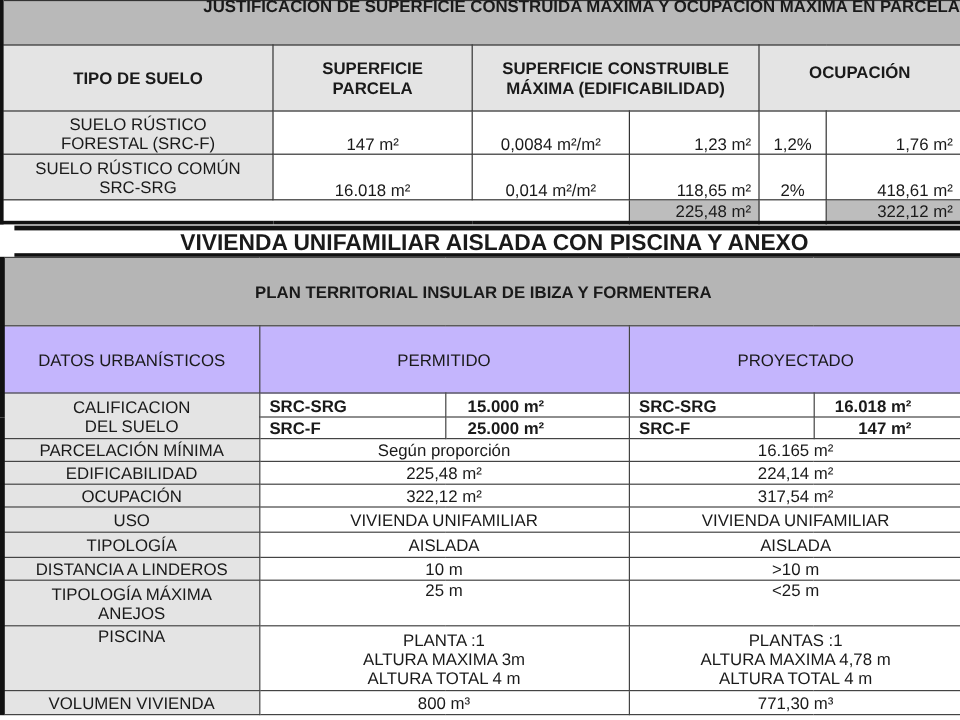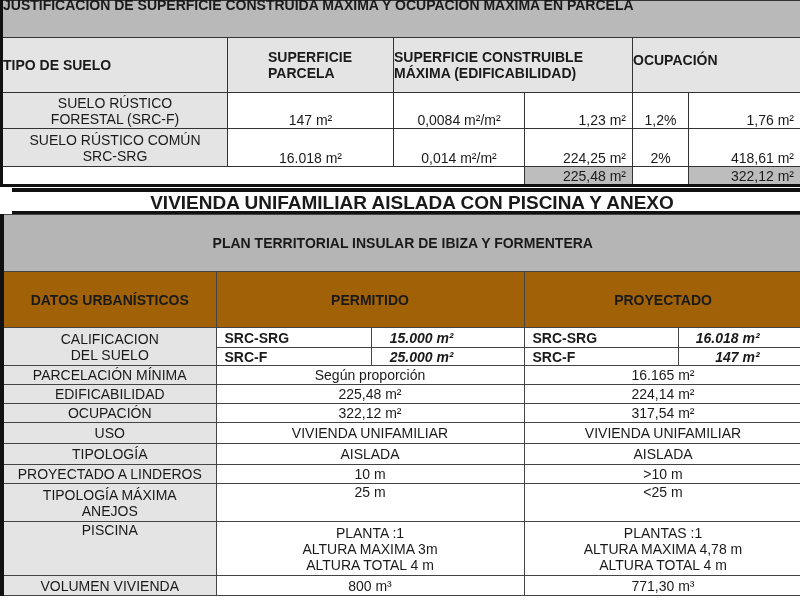--- a/index.html
+++ b/index.html
@@ -1,38 +1,38 @@
 <!DOCTYPE html>
 <html><head>
 <meta charset="utf-8">
 <style>
   html, body { margin:0; padding:0; }
   body { width:800px; height:600px; overflow:hidden; background:#ffffff; font-family:"Liberation Sans", sans-serif; color:#1a1a1a; position:relative; }
   table { border-collapse:collapse; table-layout:fixed; }
   td { padding:0; box-sizing:border-box; }
   .t1 { position:absolute; left:0; top:0; width:800px; border:3px solid #111; border-top:none; }
   .t1 td { border:1px solid #333; font-size:14px; line-height:16px; }
-  .title1 { background:#b9b9b9; height:37px; font-weight:bold; text-align:left; font-size:15px; vertical-align:top; padding-top:0 !important; }
+  .title1 { background:#b9b9b9; height:37px; font-weight:bold; text-align:right; font-size:15px; vertical-align:top; padding-top:0 !important; }
   .title1 span { display:block; margin-top:-4px; }
-  .hdr { background:#e4e4e4; font-weight:bold; text-align:left; height:55px; font-size:15px; }
+  .hdr { background:#e4e4e4; font-weight:bold; text-align:center; height:55px; font-size:15px; }
   .grey { background:#e4e4e4; }
   .dgrey { background:#bdbdbd; }
   .c { text-align:center;margin-top:17px; }
   .r { text-align:right; padding-right:6px !important;margin-top:40px; }
   .vb { vertical-align:bottom; }
 
   .mid { position:absolute; left:12px; top:188px; width:800px; height:26px; border-top:4px solid #111; border-bottom:3px solid #111; background:#fff; text-align:center; font-weight:bold; font-size:19px; line-height:22px; box-sizing:border-box; }
 
   .t2 { position:absolute; left:0; top:214px; width:800px; border-left:4px solid #111; }
   .t2 td { border:1px solid #444; font-size:14px; line-height:16px; text-align:center; }
   .title2 { background:#b5b5b5; height:57px; font-weight:bold; font-size:15px; }
-  .hdr2 { background:#a16207; font-weight:bold; height:56px; font-size:15px; }
+  .hdr2 { background:#c4b5fd; font-weight:normal; height:56px; font-size:15px; }
   .lbl { background:#e4e4e4; }
   .bold { font-weight:bold; text-align:left !important; padding-left:8px !important; }
-  .boldr { font-weight:bold; text-align:right !important; padding-right:40px !important;font-style:italic; }
+  .boldr { font-weight:bold; text-align:right !important; padding-right:40px !important; }
 </style>
 </head>
 <body>
 
 <table class="t1">
   <colgroup>
     <col style="width:226px">
       <col style="width:166px">
       <col style="width:131px">
       <col style="width:108px">
@@ -56,21 +56,21 @@
     <td class="c vb">147 m²</td>
     <td class="c vb">0,0084 m²/m²</td>
     <td class="r vb">1,23 m²</td>
     <td class="c vb">1,2%</td>
     <td class="r vb">1,76 m²</td>
   </tr>
   <tr style="height:38px">
     <td class="grey c" style="padding:0 10px">SUELO RÚSTICO COMÚN SRC-SRG</td>
     <td class="c vb">16.018 m²</td>
     <td class="c vb">0,014 m²/m²</td>
-    <td class="r vb">224,25 m²</td>
+    <td class="r vb">118,65 m²</td>
     <td class="c vb">2%</td>
     <td class="r vb">418,61 m²</td>
   </tr>
   <tr style="height:19px">
     <td colspan="3"></td>
     <td class="dgrey r">225,48 m²</td>
     <td></td>
     <td class="dgrey r">322,12 m²</td>
   </tr>
 </tbody>
@@ -127,21 +127,21 @@
     <td class="lbl">USO</td>
     <td colspan="2">VIVIENDA UNIFAMILIAR</td>
     <td colspan="2">VIVIENDA UNIFAMILIAR</td>
   </tr>
   <tr style="height:21px">
     <td class="lbl">TIPOLOGÍA</td>
     <td colspan="2">AISLADA</td>
     <td colspan="2">AISLADA</td>
   </tr>
   <tr style="height:19px">
-    <td class="lbl">PROYECTADO A LINDEROS</td>
+    <td class="lbl">DISTANCIA A LINDEROS</td>
     <td colspan="2">10 m</td>
     <td colspan="2">&gt;10 m</td>
   </tr>
   <tr style="height:38px">
     <td class="lbl" style="padding:0 20px">TIPOLOGÍA MÁXIMA ANEJOS</td>
     <td colspan="2" style="vertical-align:top">25 m</td>
     <td colspan="2" style="vertical-align:top">&lt;25 m</td>
   </tr>
   <tr style="height:54px">
     <td class="lbl" style="vertical-align:top">PISCINA</td>

